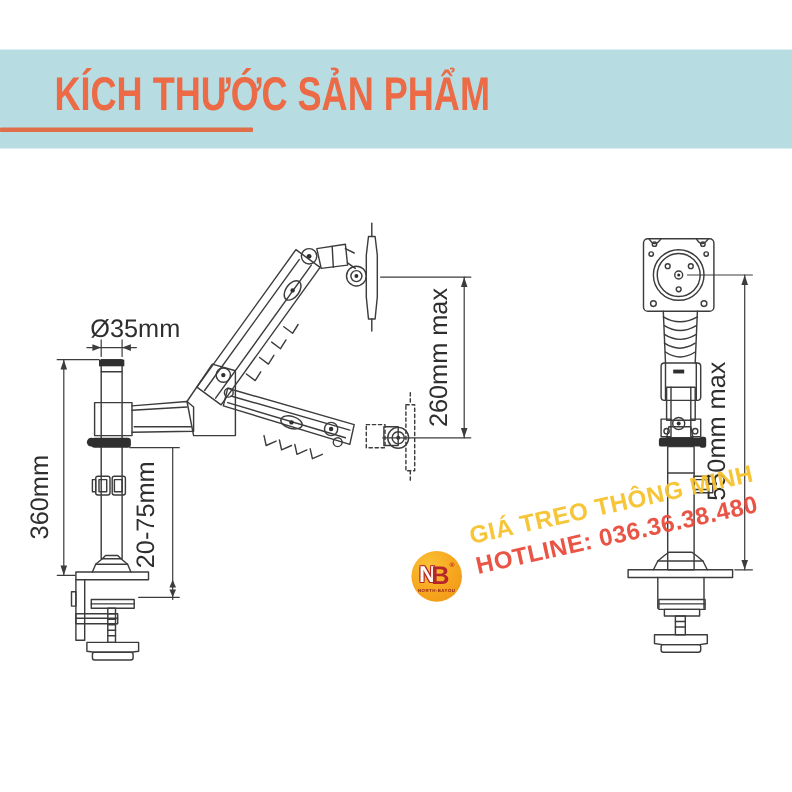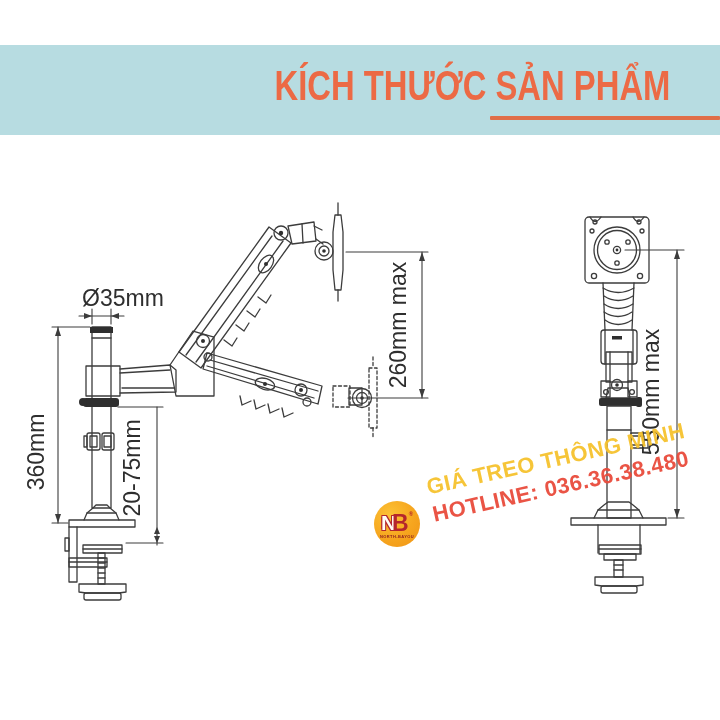--- a/index.html
+++ b/index.html
@@ -4,21 +4,21 @@
 <style>
   html,body{margin:0;padding:0;}
   body{
     width:720px;height:720px;position:relative;background:#ffffff;
     font-family:"Liberation Sans",sans-serif;overflow:hidden;
   }
   
   .header-band{
     position:absolute;left:0;top:45px;width:720px;height:90px;
     background:#b7dce1;display:flex;flex-direction:column;
-    align-items:flex-end;justify-content:center;
+    align-items:flex-start;justify-content:center;
   }
   .page-title{
     color:#ec6a45;font-size:41px;font-weight:600;letter-spacing:0px;
     transform:scaleX(0.80) scaleY(1.05);transform-origin:center;
     white-space:nowrap;margin-top:2px;
   }
   .title-underline{
     width:230px;height:4px;background:#e06e48;margin-top:7px;border-radius:1px;
   }
   

